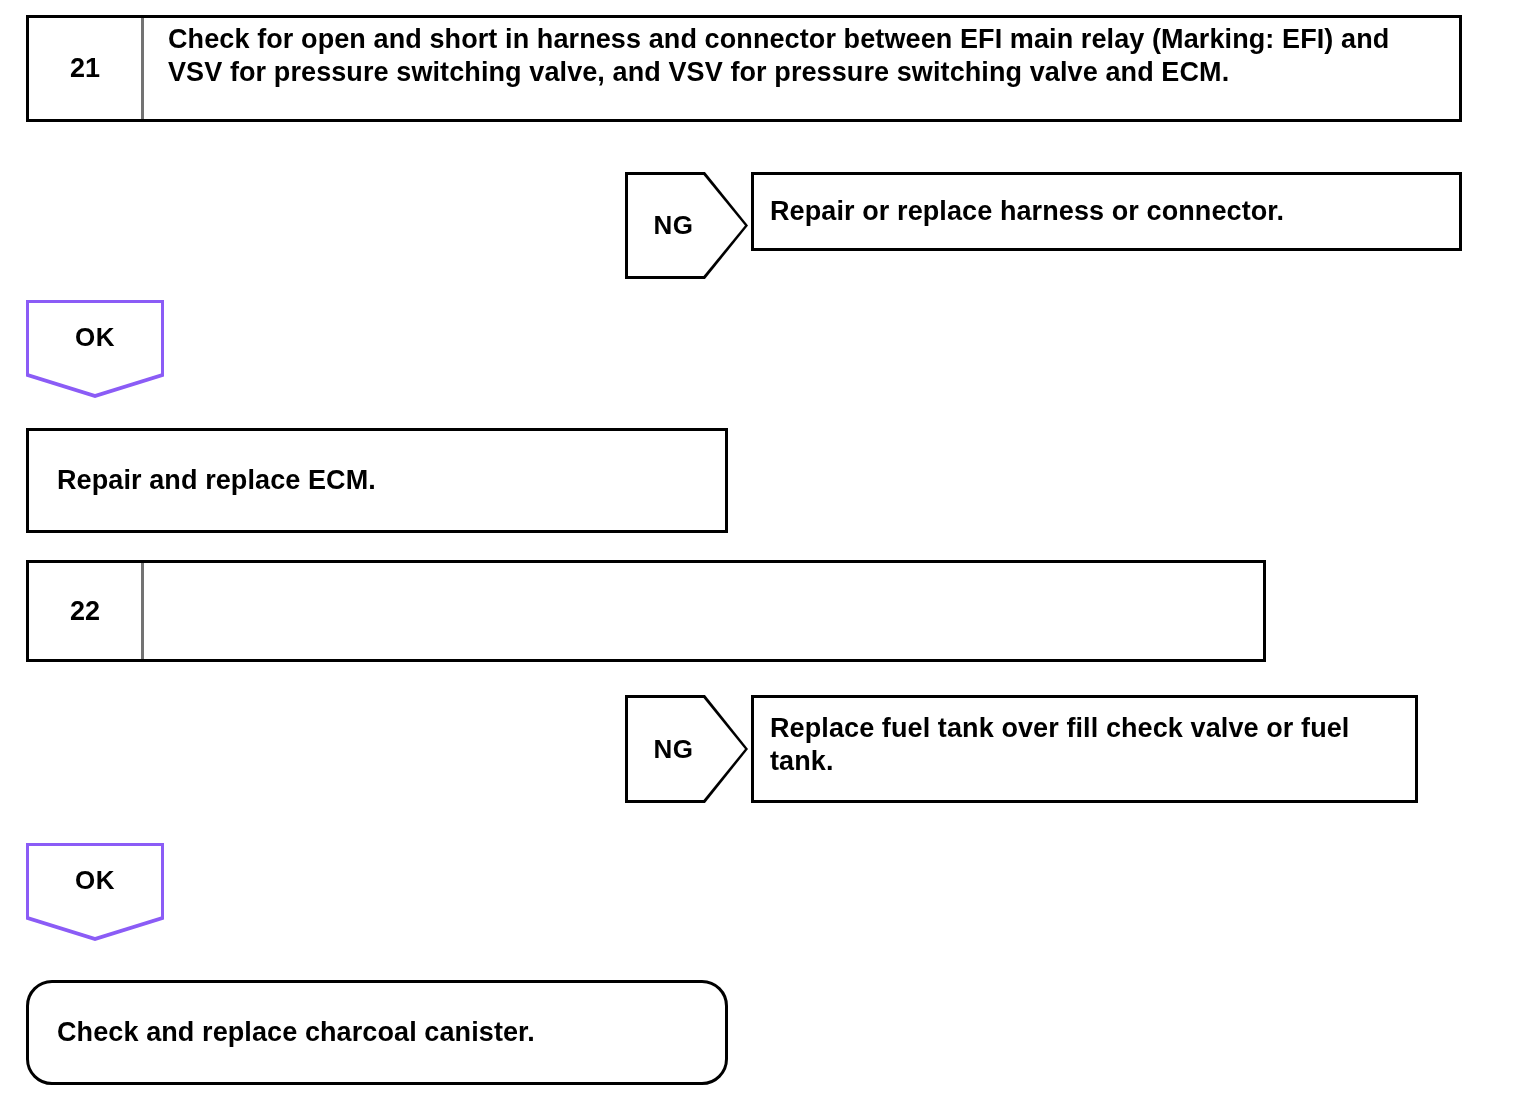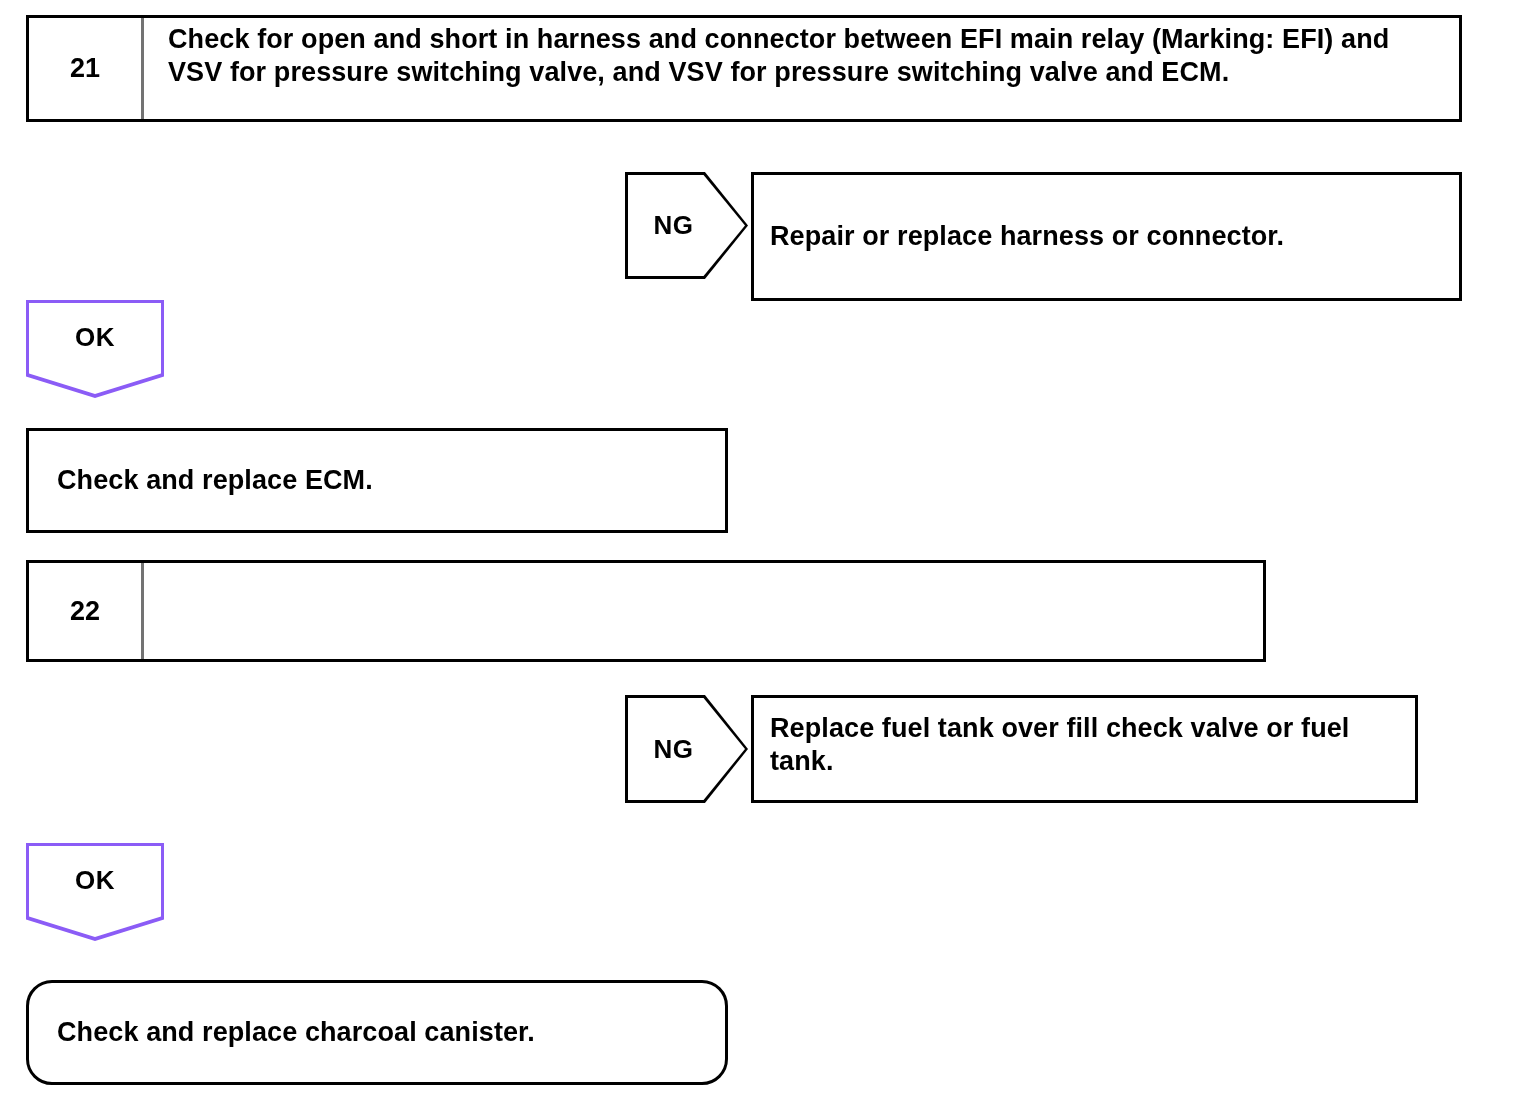--- a/index.html
+++ b/index.html
@@ -143,31 +143,31 @@
     <div class="box-body">
       <div class="box-text top">Check for open and short in harness and connector between EFI main relay (Marking: EFI) and VSV for pressure switching valve, and VSV for pressure switching valve and ECM.</div>
     </div>
   </div>
 
   <div class="ng-shape" style="left:625px; top:172px; width:123px; height:107px;">
     <div class="inner"></div>
     <div class="ng-label">NG</div>
   </div>
 
-  <div class="node box-result" style="left:751px; top:172px; width:711px; height:129px;">
+  <div class="node box-result" style="left:751px; top:172px; width:711px; height:79px;">
     <div class="box-text">Repair or replace harness or connector.</div>
   </div>
 
   <div class="ok-shape" style="left:26px; top:300px; width:138px; height:98px;">
     <div class="inner"></div>
     <div class="ok-label">OK</div>
   </div>
 
   <div class="node box-plain" style="left:26px; top:428px; width:702px; height:105px;">
-    <div class="box-text">Check and replace ECM.</div>
+    <div class="box-text">Repair and replace ECM.</div>
   </div>
 
   <div class="node box" style="left:26px; top:560px; width:1240px; height:102px;">
     <div class="box-num">22</div>
   </div>
 
   <div class="ng-shape" style="left:625px; top:695px; width:123px; height:108px;">
     <div class="inner"></div>
     <div class="ng-label">NG</div>
   </div>

